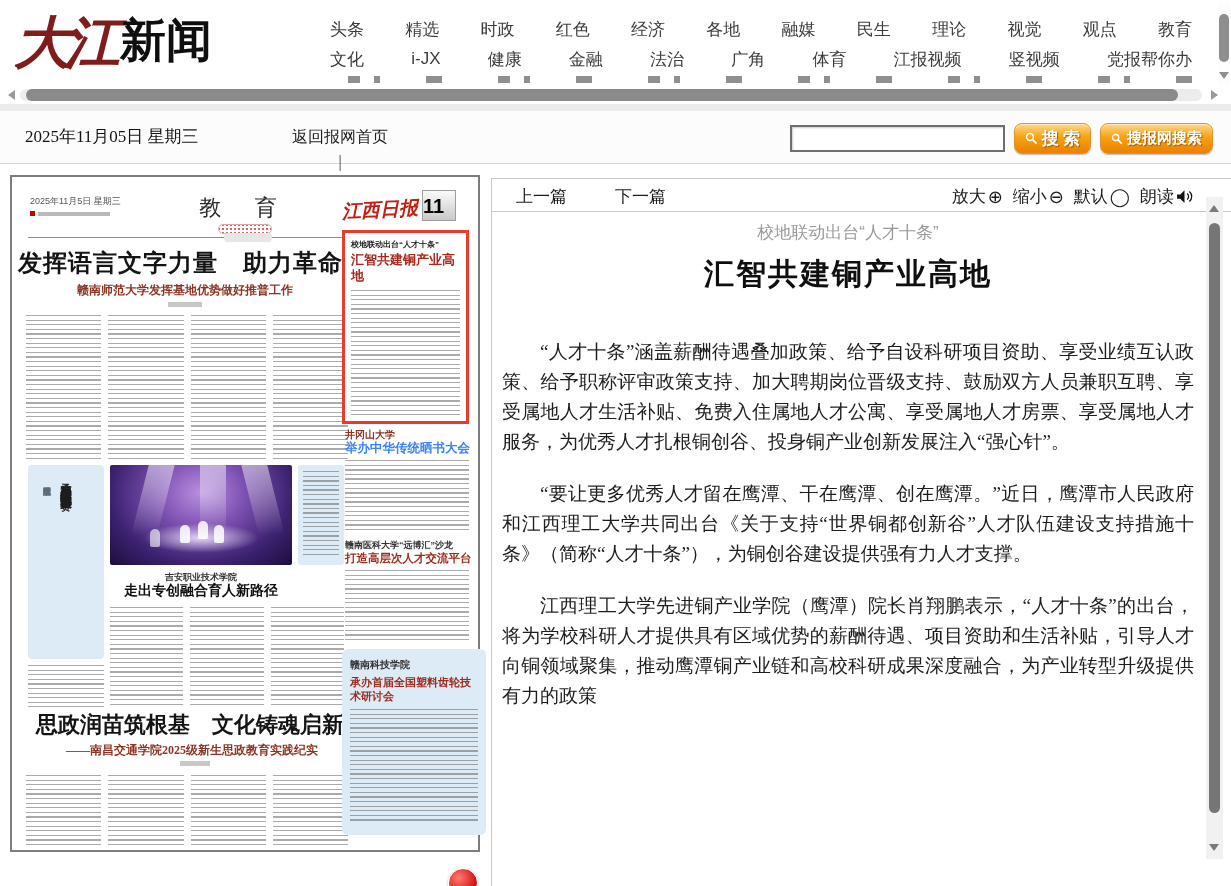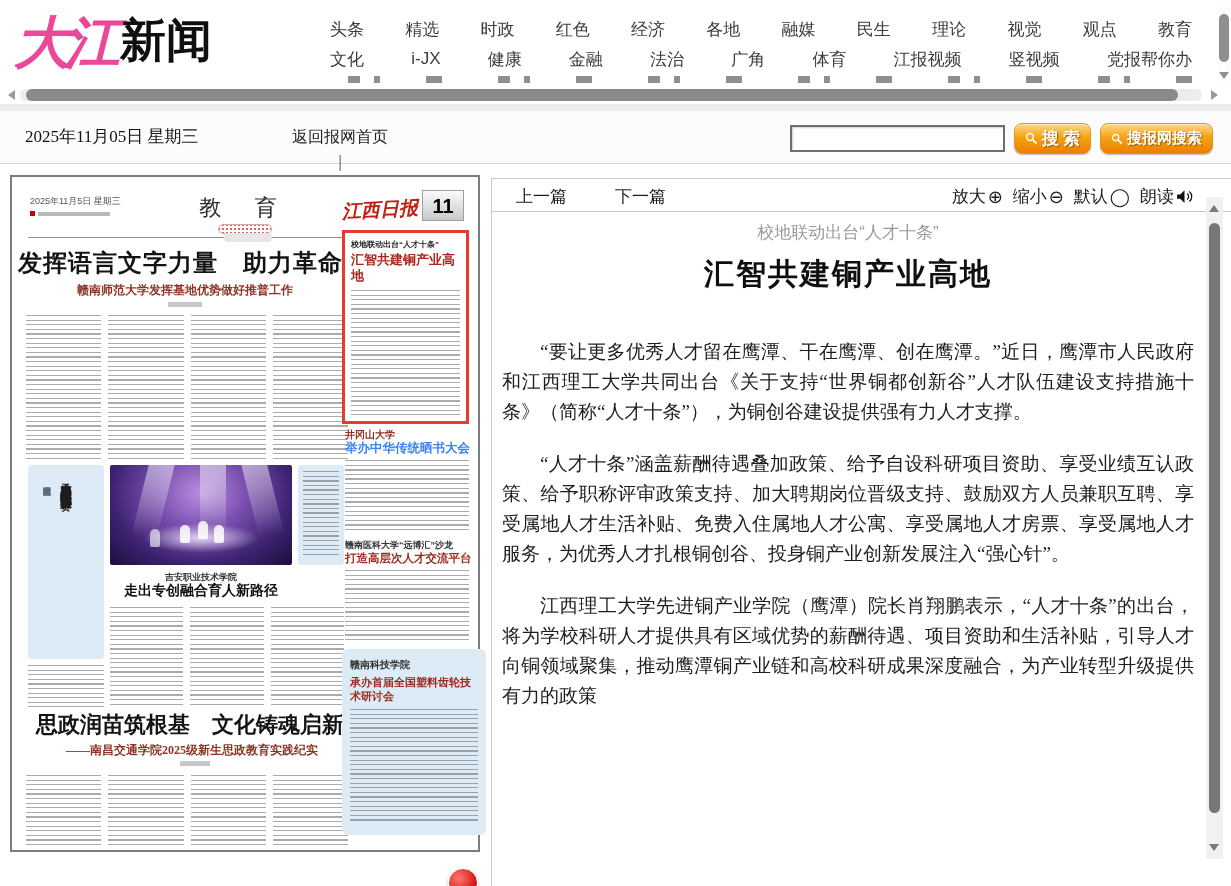--- a/index.html
+++ b/index.html
@@ -4,21 +4,21 @@
 <style>
   * { margin:0; padding:0; box-sizing:border-box; }
   html,body { width:1231px; height:886px; }
   body { position:relative; overflow:hidden; background:#fff;
          font-family:"Liberation Sans", sans-serif; color:#222; }
 
   
   .site-header { position:absolute; left:0; top:0; width:1231px; height:88px; background:#fff; }
   .logo { position:absolute; left:14px; top:6px; white-space:nowrap; cursor:pointer; }
   .brand-red { font-family:"DejaVu Serif", serif; font-style:italic; font-weight:bold;
-               font-size:56px; color:#ec4899; letter-spacing:-6px; }
+               font-size:56px; color:#7f1d1d; letter-spacing:-6px; }
   .brand-black { font-family:"Liberation Sans", sans-serif; font-weight:bold;
                  font-size:46px; color:#0f0f0f; margin-left:6px; vertical-align:6px; }
   .nav { position:absolute; left:330px; top:14px; width:862px; }
   .nav-row { display:flex; justify-content:space-between; align-items:center;
              height:30px; font-size:17px; color:#3c3c3c;text-align:center; }
   .nav-row a { color:#3c3c3c; text-decoration:none; cursor:pointer; white-space:nowrap; }
   .nav-row3 { height:9px; overflow:hidden; opacity:.75; margin-top:2px;
     background:repeating-linear-gradient(to right,
       transparent 0 18px, #6a6a6a 18px 30px, transparent 30px 44px, #6a6a6a 44px 50px,
       transparent 50px 96px, #6a6a6a 96px 112px, transparent 112px 150px); height:7px; }
@@ -80,21 +80,21 @@
   .red-sq { width:5px; height:5px; background:#c40000; }
   .gray-bar { width:72px; height:4px; background:#b9b9b9; margin-left:3px; }
   .np-section { left:120px; top:16px; width:226px; text-align:center; font-size:22px;
                 letter-spacing:14px; color:#2a2a2a; font-family:"Liberation Serif", serif; }
   .np-section-pill { left:206px; top:47px; width:54px; height:10px; border:1px solid #dba7a0;
                      border-radius:5px; background:#fff;
                      background-image:radial-gradient(circle,#c66 0.7px,transparent 1px);
                      background-size:4px 4px; background-position:2px 2px; }
   .np-masthead { left:330px; top:20px; font-size:19px; color:#c01f12; font-weight:bold;
                  font-family:"DejaVu Serif", serif; font-style:italic; transform:rotate(-3deg); white-space:nowrap; }
-  .np-pagenum { left:410px; top:13px; width:42px; height:31px; text-align:center; line-height:31px;
+  .np-pagenum { left:410px; top:13px; width:34px; height:31px; text-align:left; line-height:31px;
                 font-size:20px; font-weight:bold; color:#000; border:1px solid #9d9d9d;
                 background:linear-gradient(#fafafa,#c9c9c9); }
   .np-rule { left:16px; top:60px; width:438px; border-top:1px solid #8e8e8e; }
   .np-rule-pill { position:absolute; left:196px; top:-5px; width:48px; height:9px;
                   background:#e6e6e6; border-radius:4px; }
   .np-headline1 { left:6px; top:70px; width:334px; text-align:center; font-size:24px; font-weight:bold;
                   color:#141414; letter-spacing:1px; white-space:nowrap; font-family:"Liberation Serif", serif;}
   .np-subhead1 { left:6px; top:105px; width:334px; text-align:center; font-size:12px; font-weight:bold;
                  color:#8d3424; font-family:"Liberation Serif", serif; }
   .np-author { left:156px; top:125px; width:34px; height:5px; background:#9a9a9a; opacity:.55; }
@@ -369,22 +369,22 @@
           <path d="M1 6h3l4-4v12l-4-4H1z" fill="#111"></path>
           <path d="M10.5 5.2a3.6 3.6 0 0 1 0 5.6 M12.6 3.2a6.4 6.4 0 0 1 0 9.6" stroke="#111" fill="none" stroke-width="1.2"></path>
         </svg>
       </span>
     </div>
   </div>
   <div class="rd-content">
     <div class="rd-kicker">校地联动出台“人才十条”</div>
     <h1 class="rd-title">汇智共建铜产业高地</h1>
     <div class="rd-body">
+      <p>“人才十条”涵盖薪酬待遇叠加政策、给予自设科研项目资助、享受业绩互认政策、给予职称评审政策支持、加大聘期岗位晋级支持、鼓励双方人员兼职互聘、享受属地人才生活补贴、免费入住属地人才公寓、享受属地人才房票、享受属地人才服务，为优秀人才扎根铜创谷、投身铜产业创新发展注入“强心针”。</p>
       <p>“要让更多优秀人才留在鹰潭、干在鹰潭、创在鹰潭。”近日，鹰潭市人民政府和江西理工大学共同出台《关于支持“世界铜都创新谷”人才队伍建设支持措施十条》（简称“人才十条”），为铜创谷建设提供强有力人才支撑。</p>
-      <p>“人才十条”涵盖薪酬待遇叠加政策、给予自设科研项目资助、享受业绩互认政策、给予职称评审政策支持、加大聘期岗位晋级支持、鼓励双方人员兼职互聘、享受属地人才生活补贴、免费入住属地人才公寓、享受属地人才房票、享受属地人才服务，为优秀人才扎根铜创谷、投身铜产业创新发展注入“强心针”。</p>
       <p>江西理工大学先进铜产业学院（鹰潭）院长肖翔鹏表示，“人才十条”的出台，将为学校科研人才提供具有区域优势的薪酬待遇、项目资助和生活补贴，引导人才向铜领域聚集，推动鹰潭铜产业链和高校科研成果深度融合，为产业转型升级提供有力的政策</p>
     </div>
   </div>
   <div class="art-scrollbar">
     <div class="tri tri-up art-up" style="border-bottom-color:#7a7a7a;"></div>
     <div class="art-thumb"></div>
     <div class="tri tri-down art-down" style="border-top-color:#7a7a7a;"></div>
   </div>
 </div>
 

